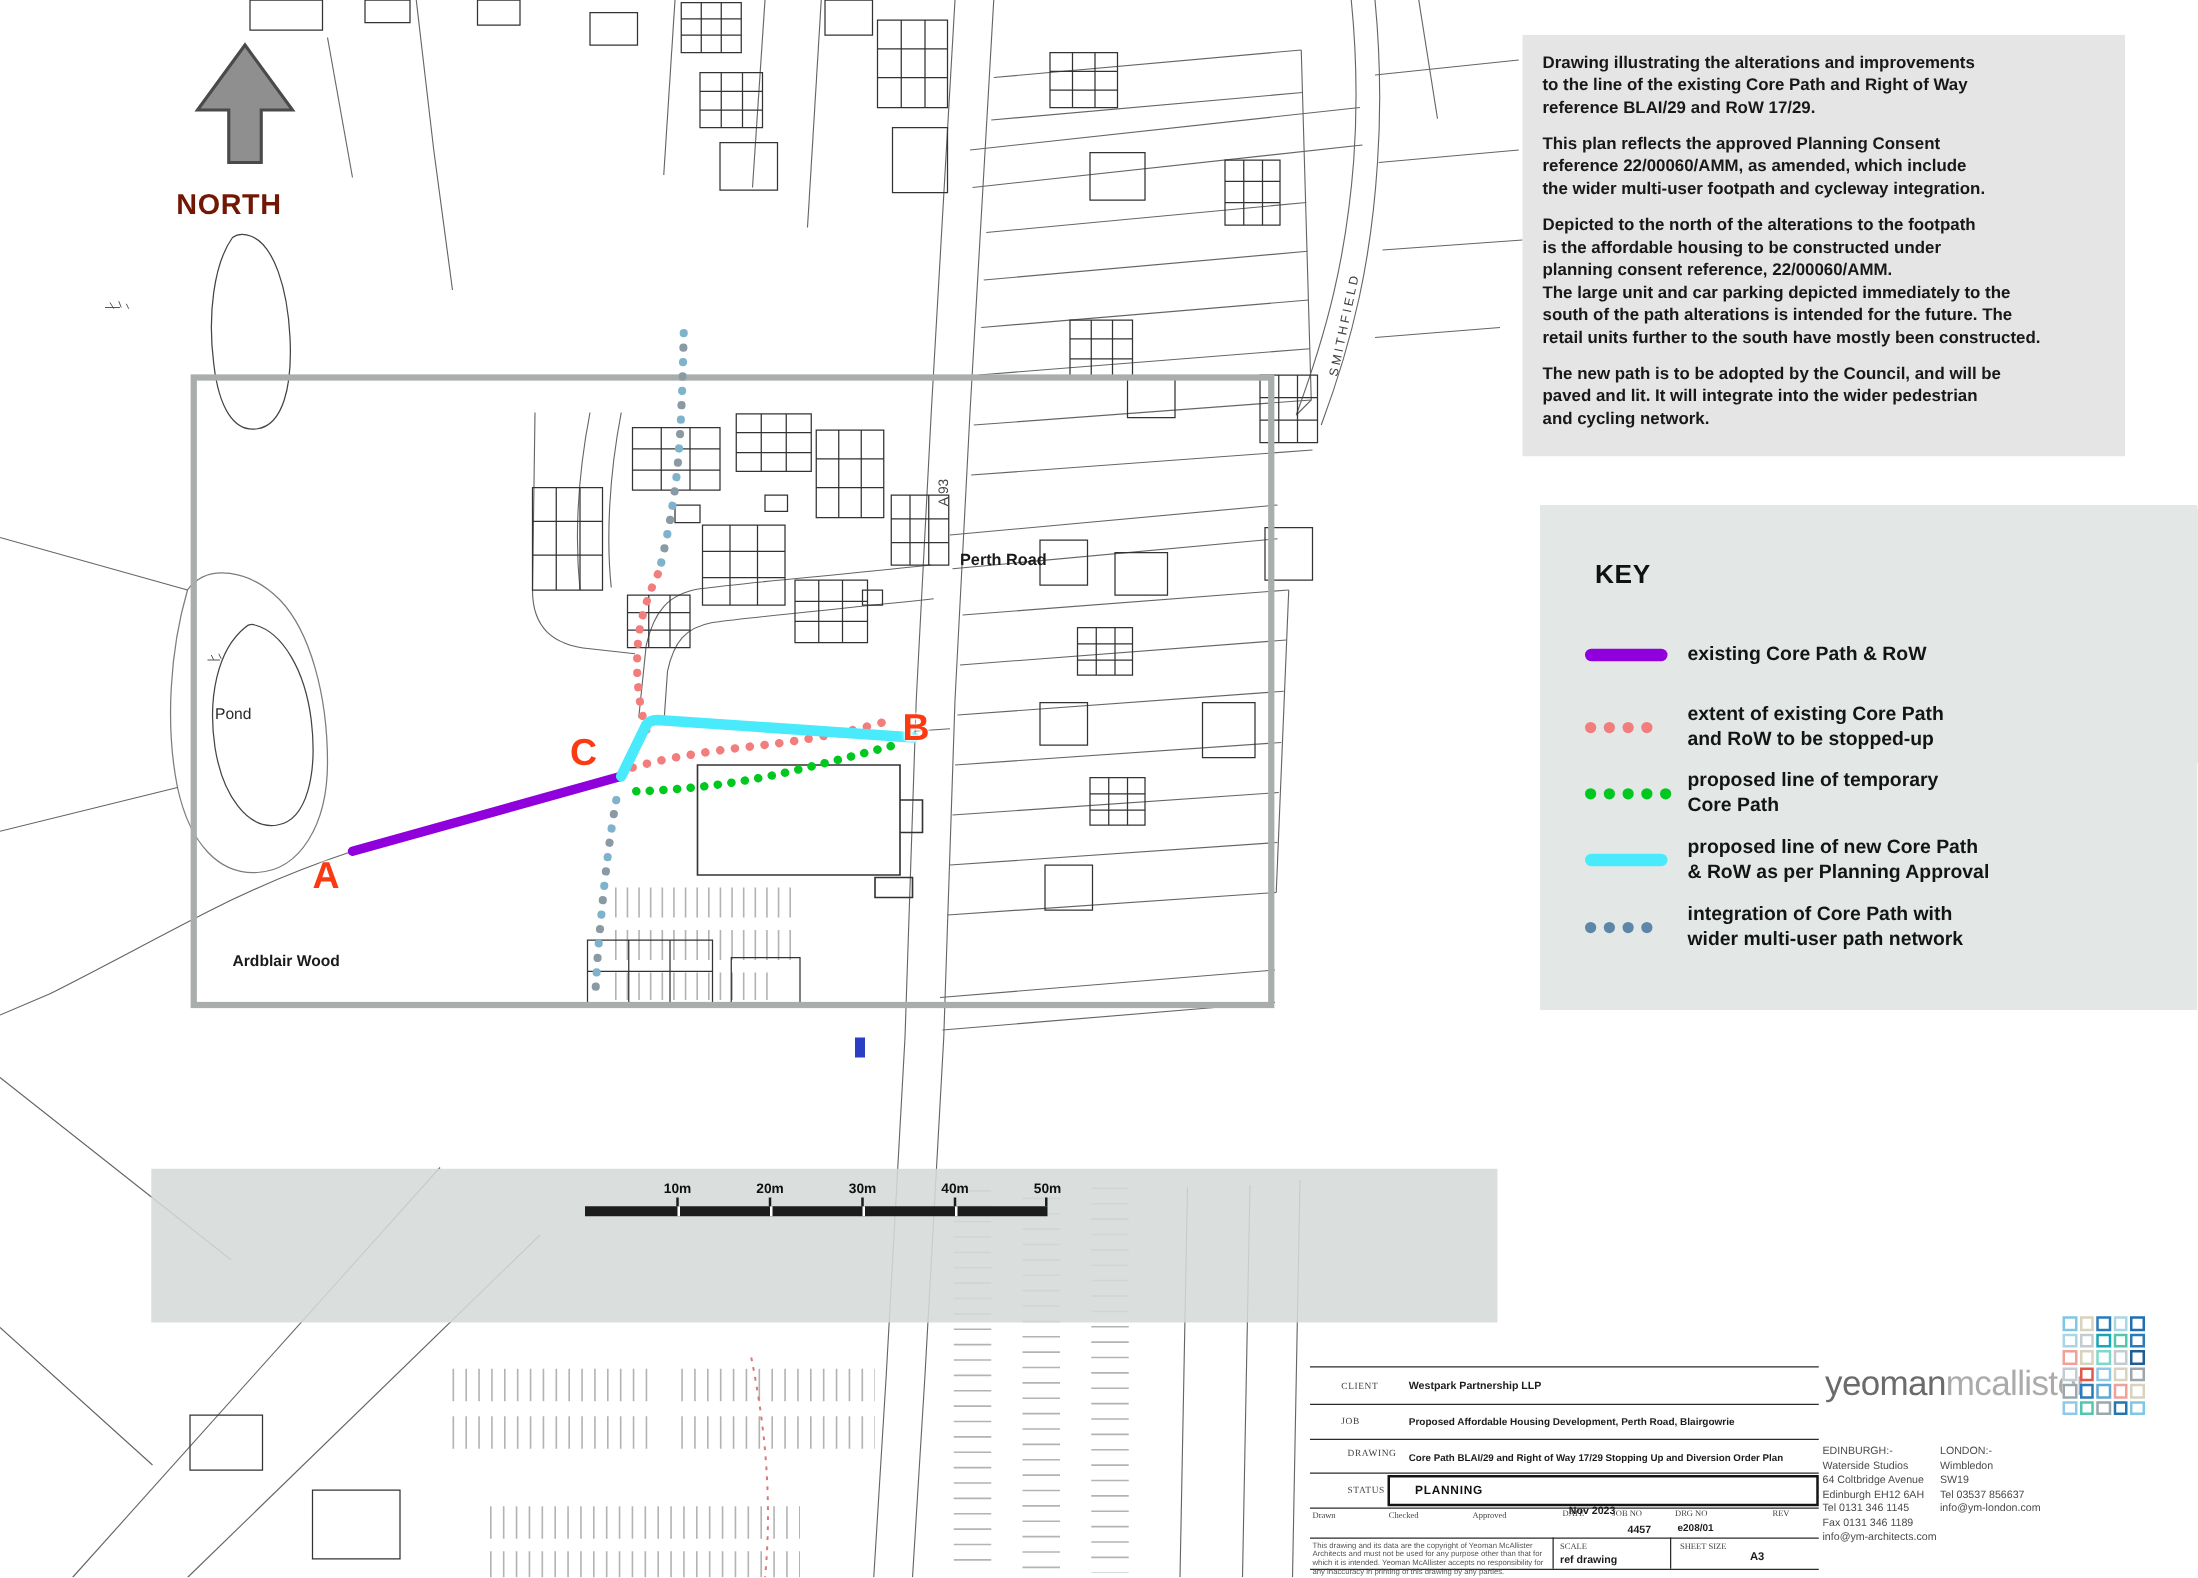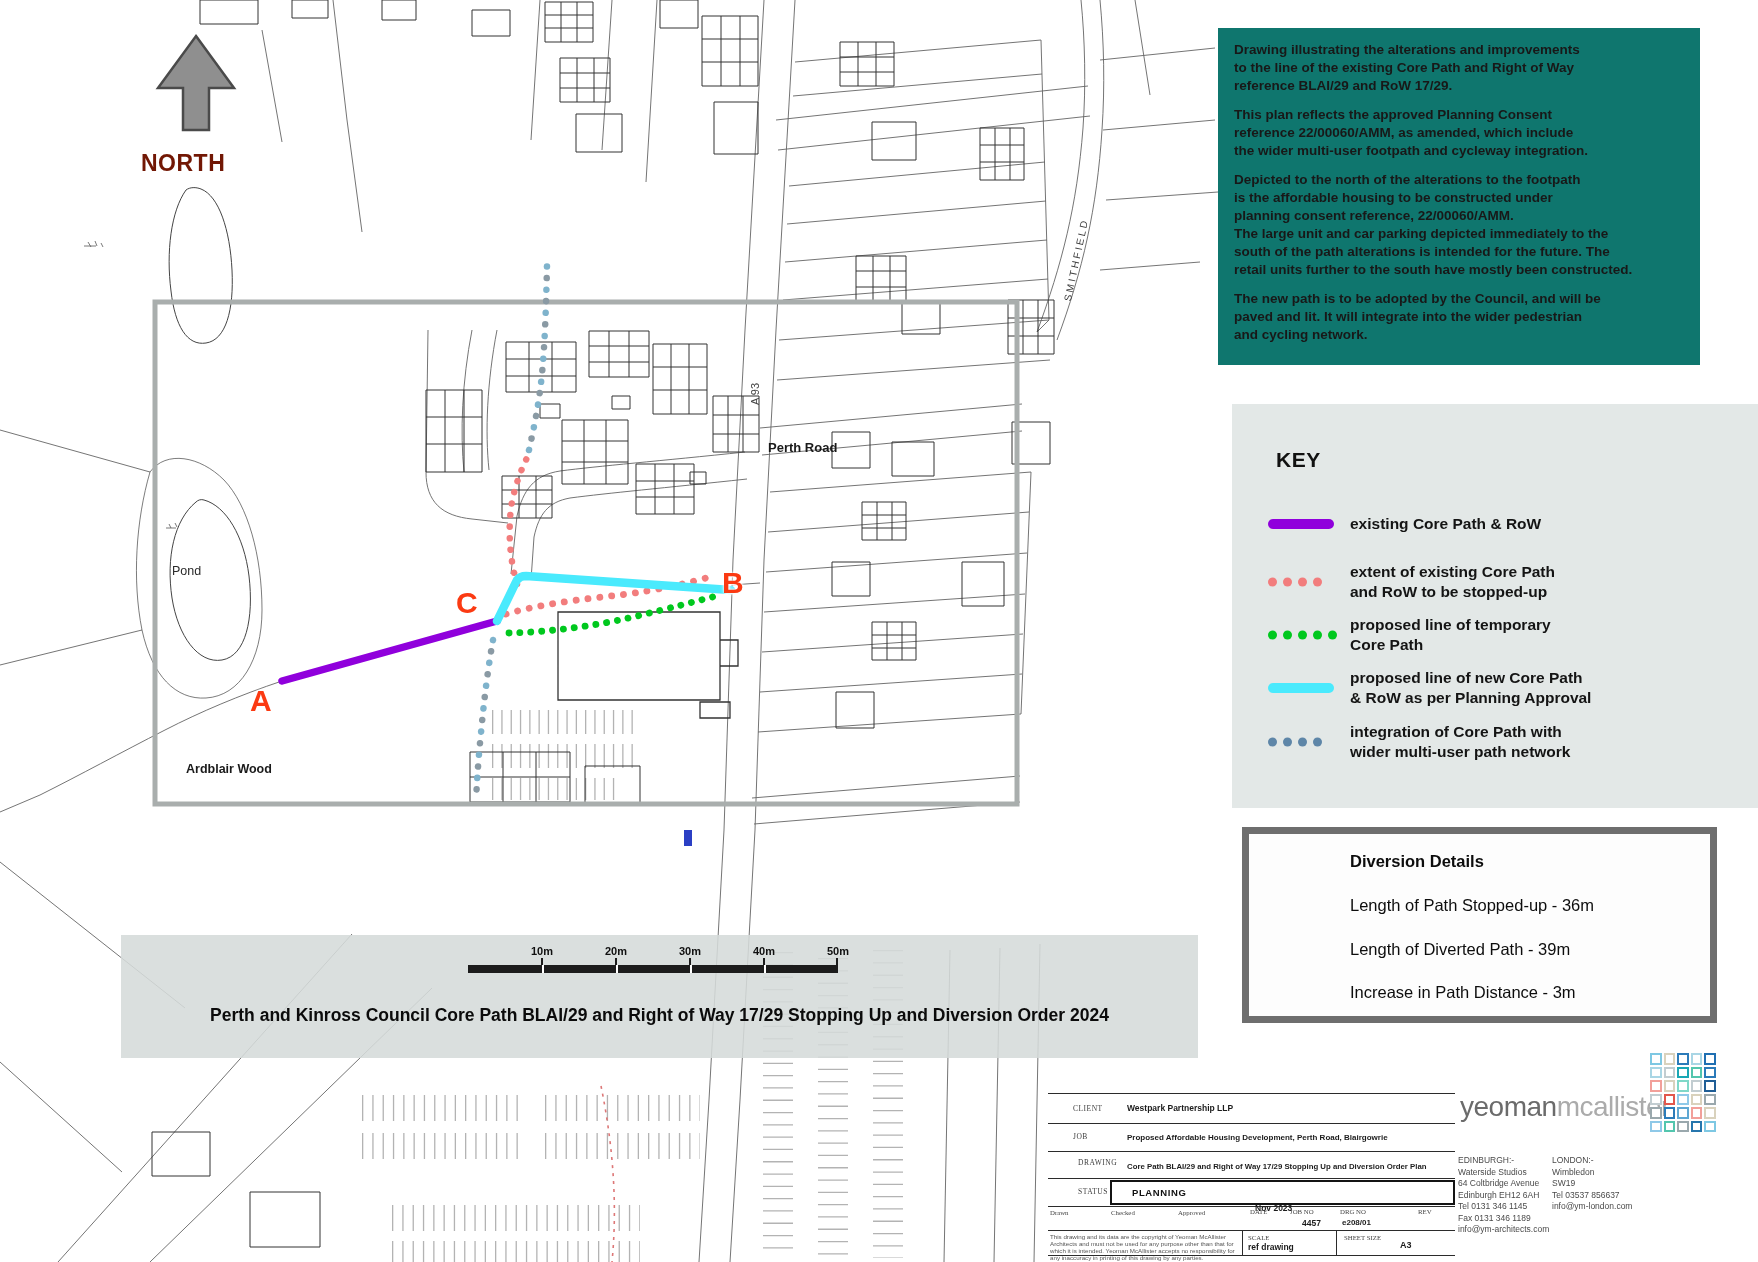--- a/index.html
+++ b/index.html
@@ -2,21 +2,21 @@
 <html><head>
 <meta charset="utf-8">
 <style>
   html,body{margin:0;padding:0;background:#fff;}
   .page{position:relative;width:1758px;height:1262px;overflow:hidden;
         font-family:"Liberation Sans","DejaVu Sans",sans-serif;background:#fff;}
   .abs{position:absolute;}
   svg.map{position:absolute;left:0;top:0;}
 
   
-  .desc-panel{left:1218px;top:28px;width:482px;background:#0f766e;padding:13px 14px 10px 16px;box-sizing:border-box;}
+  .desc-panel{left:1218px;top:28px;width:482px;background:#e5e5e5;padding:13px 14px 10px 16px;box-sizing:border-box;}
   .desc-panel p{margin:0 0 11px 0;font-size:13.5px;line-height:18px;font-weight:700;color:#181818;white-space:pre-line;}
 
   
   .key-panel{left:1232px;top:404px;width:545px;height:404px;background:#e3e8e7;}
   .key-title{position:absolute;left:44px;top:44px;font-size:21px;font-weight:800;color:#111;letter-spacing:.5px;}
   .key-row{position:absolute;left:0;width:100%;}
   .key-swatch{position:absolute;left:36px;width:76px;display:flex;align-items:center;justify-content:flex-start;transform:translateY(-50%);}
   .sw-line{width:66px;height:10px;border-radius:5px;}
   .key-swatch .dot{width:9px;height:9px;border-radius:50%;margin-right:6px;display:inline-block;}
   .key-label{position:absolute;left:118px;transform:translateY(-50%);font-size:15.5px;line-height:20px;font-weight:700;color:#141414;white-space:pre-line;}
@@ -267,45 +267,38 @@
         <i class="dot" style="background:#5E86A8;"></i>
           <i class="dot" style="background:#5E86A8;"></i>
           <i class="dot" style="background:#5E86A8;"></i>
           <i class="dot" style="background:#5E86A8;"></i>
       </span>
       <span class="key-label">integration of Core Path with
 wider multi-user path network</span>
     </div>
   </div>
 
-  <div class="abs div-box">
-    <div class="div-title">Diversion Details</div>
-    <div class="div-l1">Length of Path Stopped-up - 36m</div>
-    <div class="div-l2">Length of Diverted Path - 39m</div>
-    <div class="div-l3">Increase in Path Distance - 3m</div>
-  </div>
 
   <div class="abs banner">
     <div class="scalebar">
       <i style="left:74px;"></i>
         <i style="left:148px;"></i>
         <i style="left:222px;"></i>
         <i style="left:296px;"></i>
       <b style="left:73px;"></b>
         <b style="left:147px;"></b>
         <b style="left:221px;"></b>
         <b style="left:295px;"></b>
         <b style="left:368px;"></b>
     </div>
     <span class="scale-label" style="left:421px;top:10px;">10m</span>
     <span class="scale-label" style="left:495px;top:10px;">20m</span>
     <span class="scale-label" style="left:569px;top:10px;">30m</span>
     <span class="scale-label" style="left:643px;top:10px;">40m</span>
     <span class="scale-label" style="left:717px;top:10px;">50m</span>
-    <div class="banner-title">Perth and Kinross Council Core Path BLAI/29 and Right of Way 17/29 Stopping Up and Diversion Order 2024</div>
   </div>
 
 
   <div class="abs tblock">
     <div class="hline" style="top:0;"></div>
     <div class="hline" style="top:30px;"></div>
     <div class="hline" style="top:58px;"></div>
     <div class="hline" style="top:85px;"></div>
     <div class="hline" style="top:113px;"></div>
     <div class="hline" style="top:137px;"></div>

